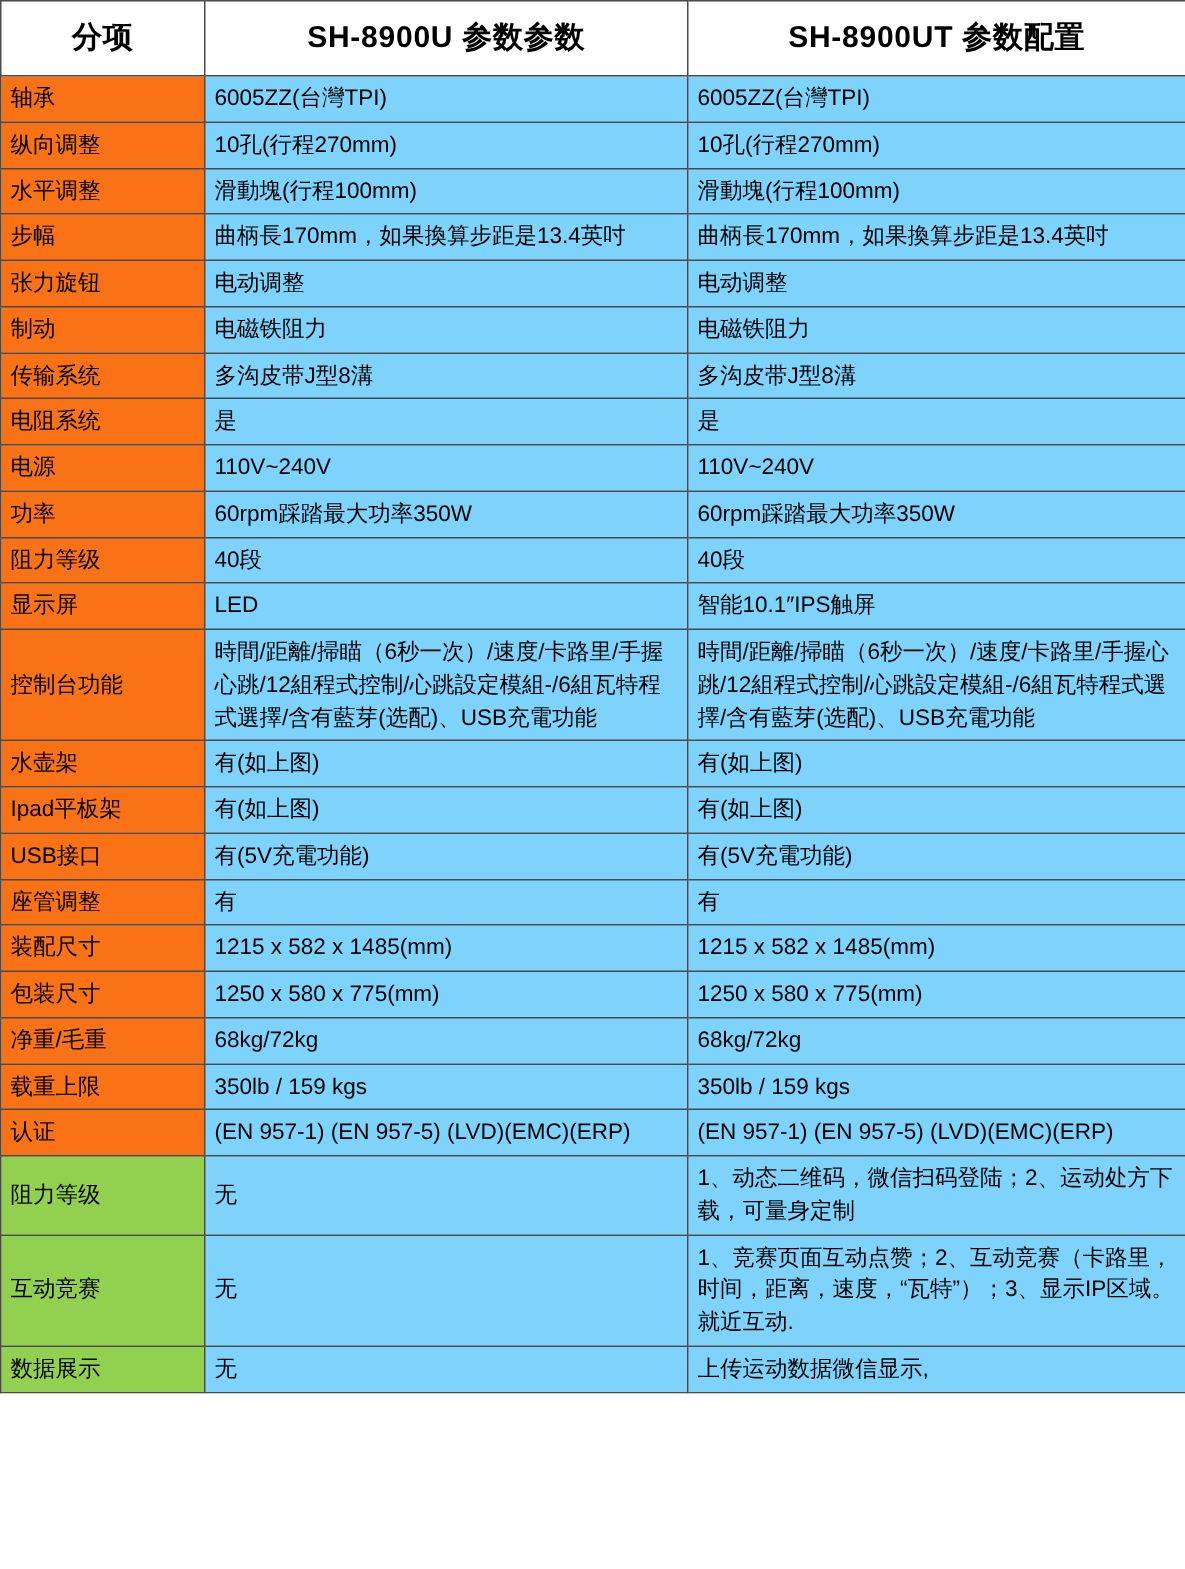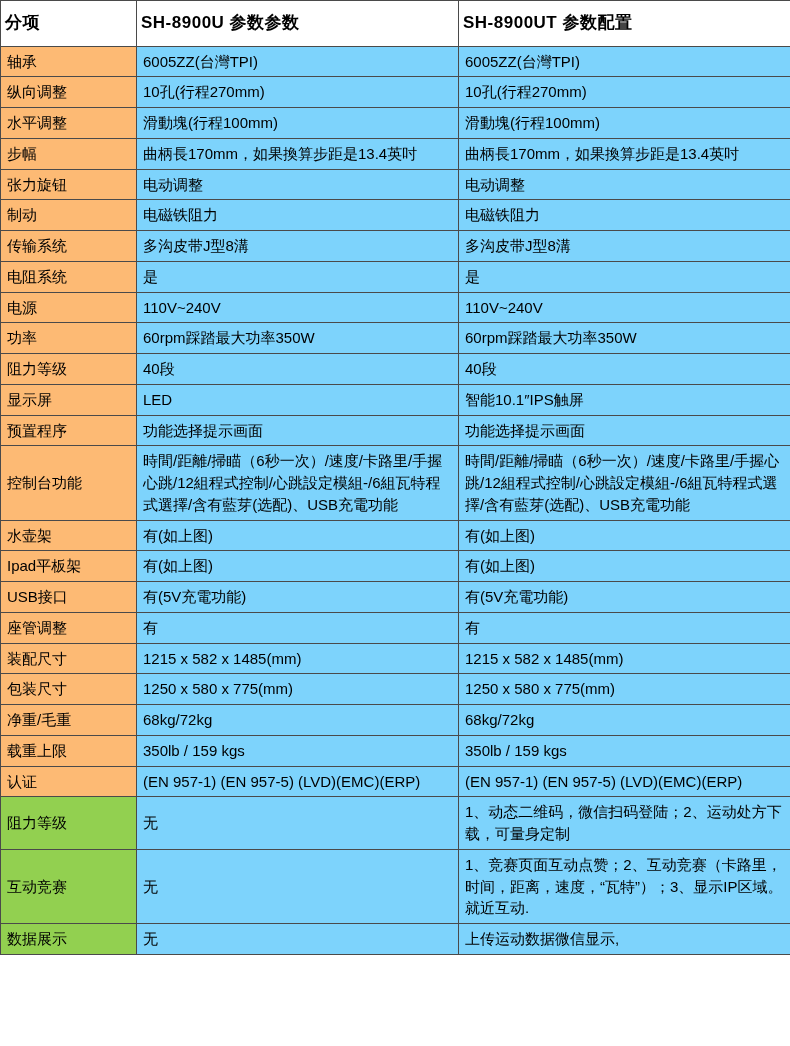--- a/index.html
+++ b/index.html
@@ -27,30 +27,30 @@
     font-weight: normal;
     text-align: left;
   }
   col.c1 { width: 136px; }
   col.c2 { width: 322px; }
   col.c3 { width: 332px; }
 
   
   .hdr td {
     background: #ffffff;
-    text-align: left;
+    text-align: center;
     font-weight: bold;
-    font-size: 17px;
+    font-size: 20px;
     padding: 10px 4px;
     letter-spacing: 0.5px;
   }
 
   
   .lbl {
-    background: #fdba74;
+    background: #f97316;
     font-size: 15px;
     padding-left: 6px;
   }
   .lbl.green {
     background: #92d050;
   }
   .val {
     background: #7dd3fc;
   }
   .center { text-align: center; }
@@ -124,25 +124,20 @@
         <td class="lbl">阻力等级</td>
         <td class="val">40段</td>
         <td class="val">40段</td>
       </tr>
       <tr>
         <td class="lbl">显示屏</td>
         <td class="val">LED</td>
         <td class="val">智能10.1″IPS触屏</td>
       </tr>
       <tr>
-        <td class="lbl">预置程序</td>
-        <td class="val">功能选择提示画面</td>
-        <td class="val">功能选择提示画面</td>
-      </tr>
-      <tr>
         <td class="lbl">控制台功能</td>
         <td class="val">時間/距離/掃瞄（6秒一次）/速度/卡路里/手握心跳/12組程式控制/心跳設定模組-/6組瓦特程式選擇/含有藍芽(选配)、USB充電功能</td>
         <td class="val">時間/距離/掃瞄（6秒一次）/速度/卡路里/手握心跳/12組程式控制/心跳設定模組-/6組瓦特程式選擇/含有藍芽(选配)、USB充電功能</td>
       </tr>
       <tr>
         <td class="lbl">水壶架</td>
         <td class="val">有(如上图)</td>
         <td class="val">有(如上图)</td>
       </tr>
       <tr>

